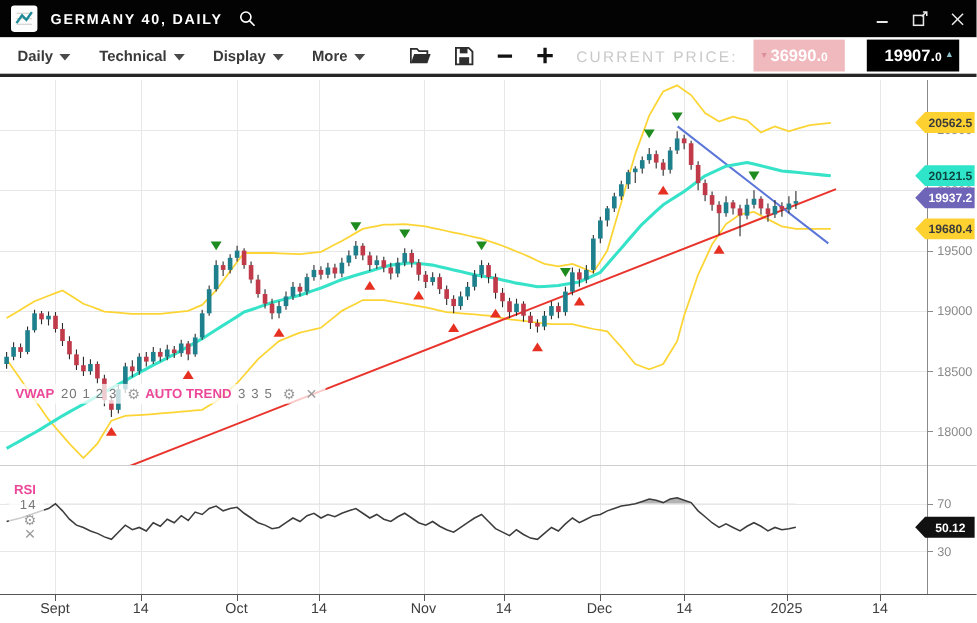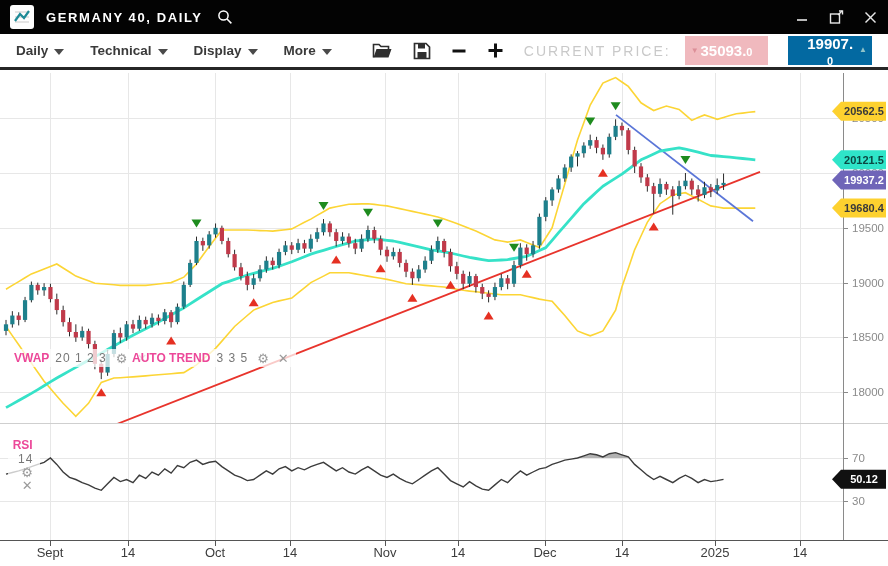--- a/index.html
+++ b/index.html
@@ -23,21 +23,21 @@
   .menu{display:flex;align-items:center;margin-right:26px;cursor:pointer;}
   .menu .mlabel{font-size:13.5px;font-weight:bold;color:#3a3a3a;}
   .caret{width:0;height:0;border-left:5px solid transparent;border-right:5px solid transparent;
          border-top:6px solid #4a4a4a;margin-left:6px;margin-top:2px;}
   .tool-icon{margin-right:20px;display:flex;align-items:center;cursor:pointer;}
   .toolbar .spacer{flex:1;}
   .cp-label{font-size:14px;color:#c9c9c9;letter-spacing:2px;margin-right:14px;white-space:nowrap;}
   .pricebadge{width:84px;height:29px;display:flex;align-items:center;justify-content:center;
               color:#fff;font-size:15px;font-weight:bold;margin-left:0;position:relative;}
   .pricebadge.sell{background:#f0b9be;margin-right:20px;}
-  .pricebadge.buy{background:#0369a1;flex-direction:column;}
+  .pricebadge.buy{background:#000000;}
   .pricebadge .frac{font-size:11px;margin-top:3px;}
   .pricebadge .dir{font-size:8px;position:absolute;}
   .pricebadge.sell .dir{left:6px;top:10px;color:#dc8f98;}
   .pricebadge.buy .dir{right:5px;top:9px;color:#8fc3c9;}
   
   .indlabel{position:absolute;z-index:10;display:flex;align-items:center;
             background:rgba(255,255,255,0.74);padding:2px 7px 2px 4px;}
   .indlabel .iname{font-size:12px;font-weight:bold;color:#ec4899;}
   .indlabel .iparams{font-size:12px;color:#777;margin-left:6px;letter-spacing:1px;text-align:right;}
   .indlabel .ico{color:#9b9b9b;font-size:13px;margin-left:9px;cursor:pointer;line-height:1;}
@@ -476,21 +476,21 @@
     <span class="tool-icon">
       <svg width="17" height="17" viewBox="0 0 17 17">
         <line x1="1.5" y1="8.5" x2="15.5" y2="8.5" stroke="#111" stroke-width="3"></line>
         <line x1="8.5" y1="1.5" x2="8.5" y2="15.5" stroke="#111" stroke-width="3"></line>
       </svg>
     </span>
     <div class="spacer"></div>
     <span class="cp-label">CURRENT PRICE:</span>
     <div class="pricebadge sell">
       <span class="dir">▼</span>
-      <span>35093.</span>
+      <span>36990.</span>
         <span class="frac">0</span>
     </div>
     <div class="pricebadge buy">
       <span>19907.</span>
         <span class="frac">0</span>
       <span class="dir">▲</span>
     </div>
   </div>
 
   <div class="indlabel" id="vwap-label">

